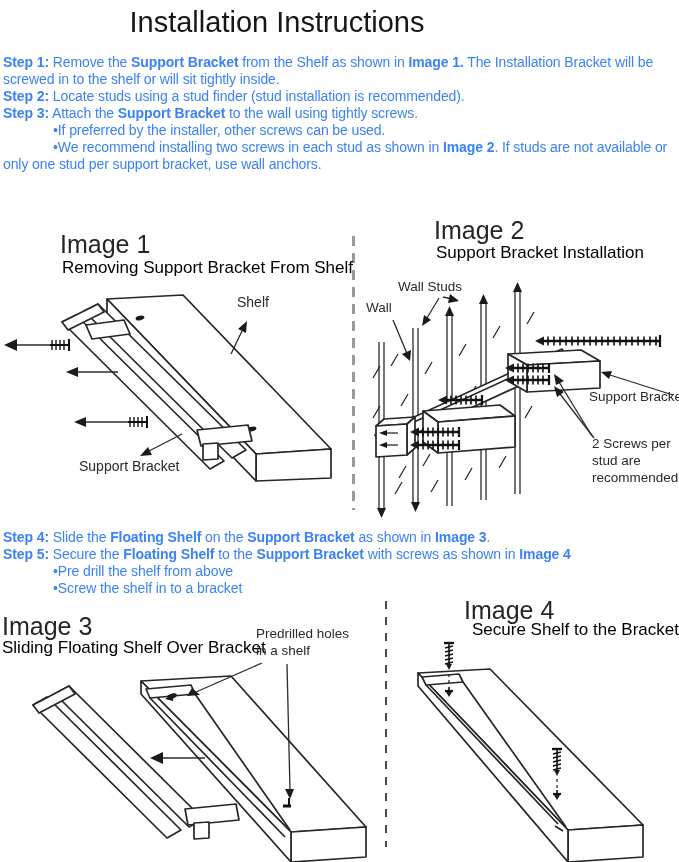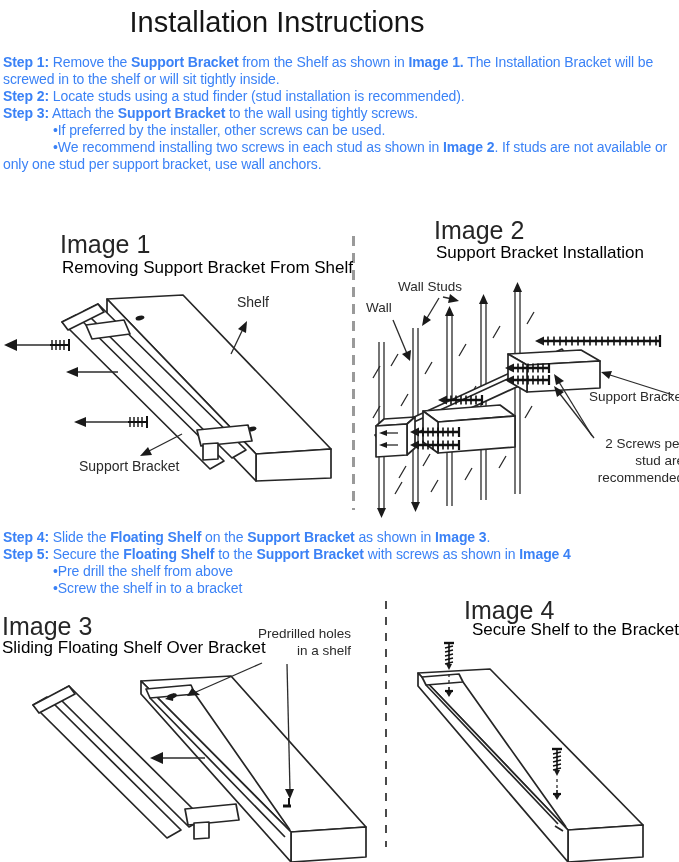--- a/index.html
+++ b/index.html
@@ -10,21 +10,21 @@
   .steps{position:absolute;left:3px;width:674px;font-size:14px;line-height:17px;
          letter-spacing:-0.1px;color:#3b82f6;}
   .steps p{margin:0;}
   .steps p.bullet{text-indent:50px;}
   .steps .b{font-weight:bold;}
   .steps-top{top:54px;}
   .steps-mid{top:529px;}
   .fig-h{position:absolute;font-size:25px;font-weight:400;color:#262626;white-space:nowrap;}
   .fig-s{position:absolute;font-size:17px;color:#000000;white-space:nowrap;}
   .fig-label{position:absolute;font-size:14px;color:#2a2a2a;white-space:nowrap;}
-  .fig-label.sm{font-size:13.5px;text-align:right;}
+  .fig-label.sm{font-size:13.5px;}
   .fig-label.wrap{white-space:normal;line-height:17px;}
   .divider1{position:absolute;left:352px;top:236px;width:3px;height:274px;
     background:repeating-linear-gradient(180deg,#9a9a9a 0 10px,transparent 10px 17px);}
   .divider2{position:absolute;left:385px;top:601px;width:2px;height:246px;
     background:repeating-linear-gradient(180deg,#4a4a4a 0 8px,transparent 8px 16px);}
   svg{position:absolute;overflow:visible;}
   .lineart{stroke:#262626;stroke-width:1.7;stroke-linejoin:round;fill:#fff;}
   .thin{stroke:#2b2b2b;stroke-width:1.3;fill:none;}
   .solid{fill:#1a1a1a;stroke:none;}
   .bold-ln{stroke:#111;fill:none;}

